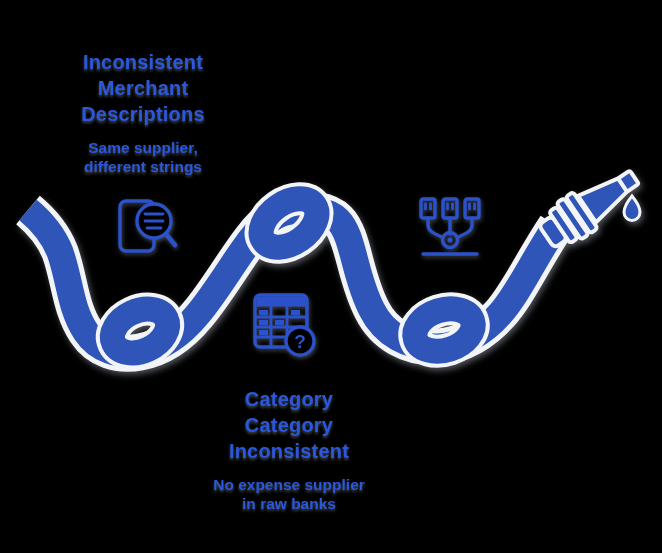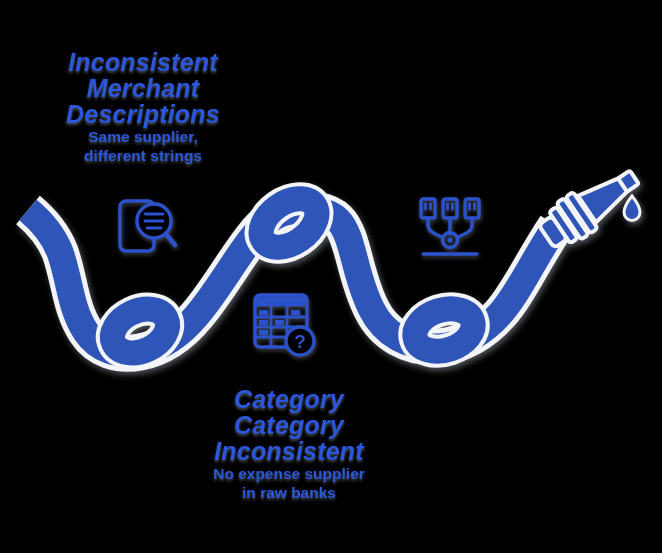--- a/index.html
+++ b/index.html
@@ -2,22 +2,22 @@
 <html><head>
 <meta charset="utf-8">
 <style>
   html,body{margin:0;padding:0;background:#000;}
   .stage{
     position:relative;width:662px;height:553px;background:#000000;
     overflow:hidden;font-family:"Liberation Sans",sans-serif;
   }
   .callout{position:absolute;text-align:center;color:#2b57dd;font-weight:bold;
     text-shadow:0 2px 3px rgba(158,164,176,0.45);}
-  .callout .title{font-size:25px;line-height:26px;letter-spacing:0.2px;font-style:italic;}
-  .callout .subtitle{font-size:15.5px;line-height:19px;}
+  .callout .title{font-size:20px;line-height:26px;letter-spacing:0.2px;}
+  .callout .subtitle{margin-top:11px;font-size:15.5px;line-height:19px;}
   #callout-1{left:43px;top:49px;width:200px;}
   #callout-2{left:342px;top:49px;width:220px;}
   #callout-3{left:189px;top:386px;width:200px;}
 
   .rope-svg{position:absolute;left:0;top:0;
     filter:drop-shadow(2px 3px 3px rgba(160,166,178,0.5));}
   .casing{fill:none;stroke:#f2f4f7;stroke-width:37;stroke-linecap:butt;stroke-linejoin:round;}
   .rope{fill:none;stroke:#2e55b7;stroke-width:27;stroke-linecap:butt;stroke-linejoin:round;}
   .casing-e{fill:none;stroke:#f2f4f7;stroke-width:33;}
   .rope-e{fill:none;stroke:#2e55b7;stroke-width:25;}

